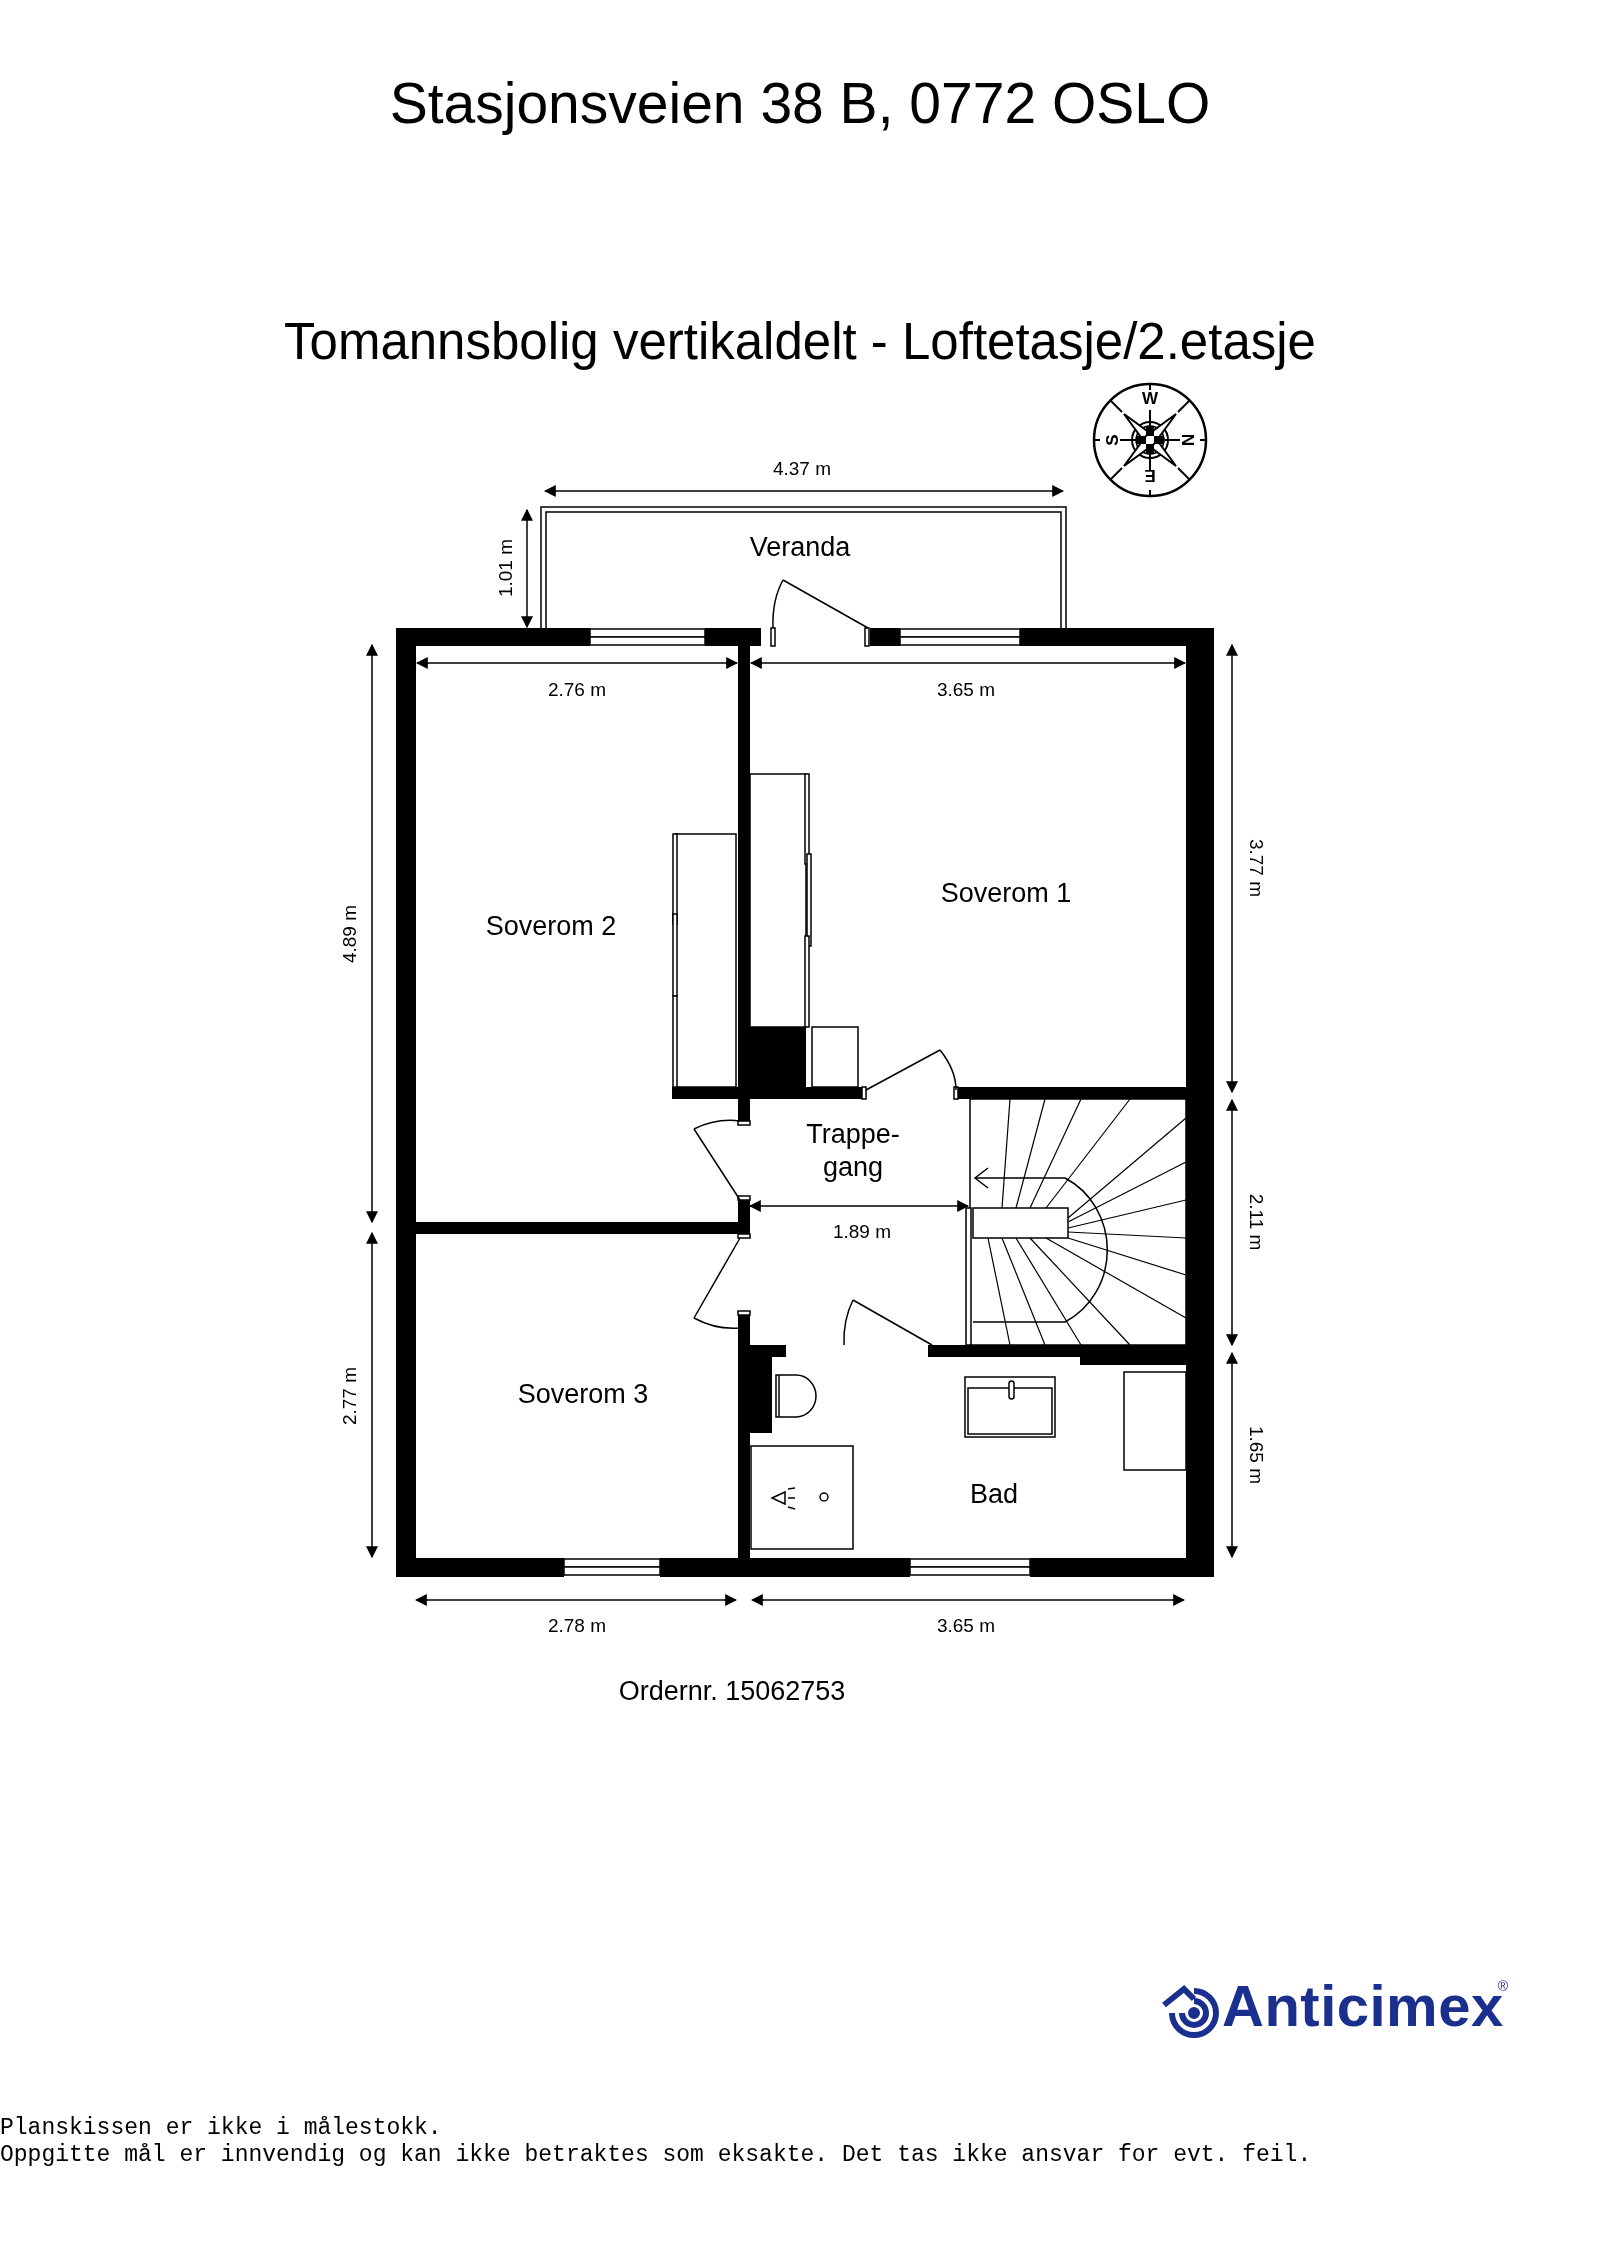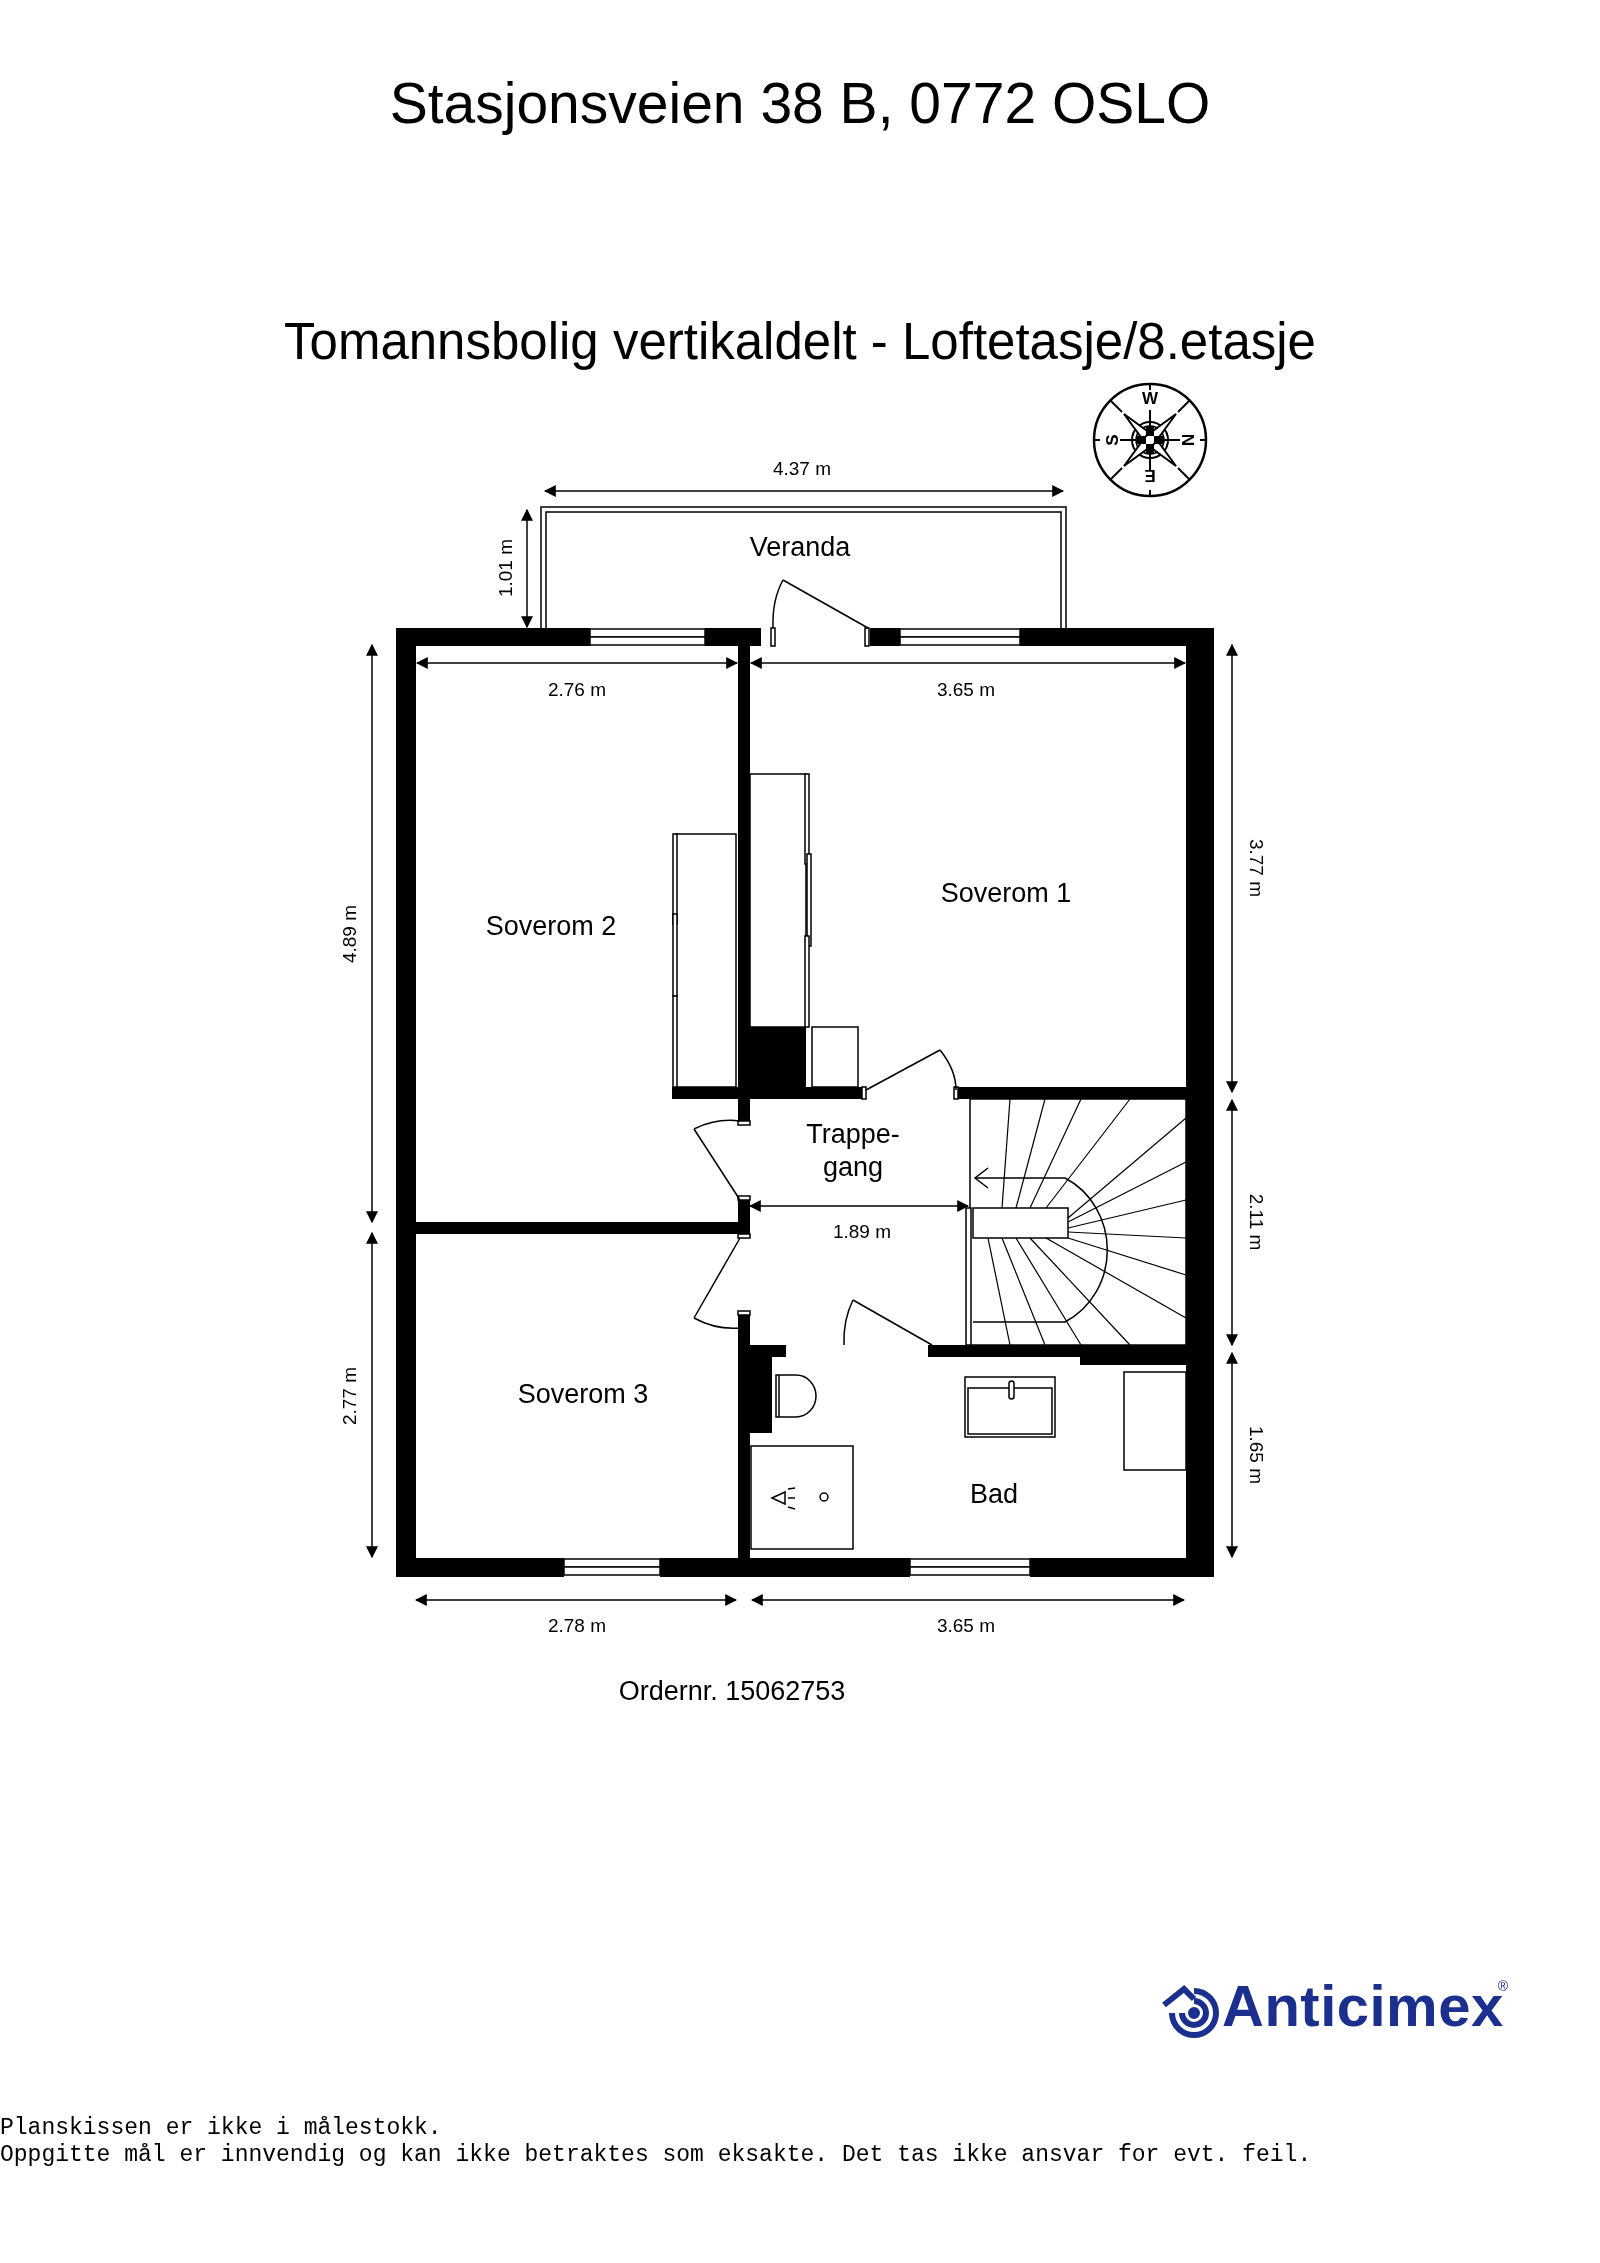--- a/index.html
+++ b/index.html
@@ -15,21 +15,21 @@
   #order { position:absolute; top:1676px; left:0; width:1464px; text-align:center; font-size:27px; }
   #logo { position:absolute; left:1160px; top:1972px; display:flex; align-items:flex-end; color:#1b2f8f; }
   #logo .word { font-size:58px; font-weight:bold; letter-spacing:0.5px; }
   #logo .reg { font-size:14px; align-self:flex-start; margin-top:6px; margin-left:-6px; }
   #footer { position:absolute; top:2115px; left:0; width:1360px; text-align:left; font-size:23px; line-height:27px;font-family:Liberation Mono, monospace; }
 </style>
 </head>
 <body>
 
 <div class="title" id="address">Stasjonsveien 38 B, 0772 OSLO</div>
-<div class="title" id="subtitle">Tomannsbolig vertikaldelt  - Loftetasje/8.etasje</div>
+<div class="title" id="subtitle">Tomannsbolig vertikaldelt  - Loftetasje/2.etasje</div>
 
 <svg id="plan" viewBox="0 0 1600 2263" xmlns="http://www.w3.org/2000/svg">
   <defs>
     <marker id="arr" viewBox="0 0 10 10" refX="9" refY="5" markerWidth="8" markerHeight="8" orient="auto-start-reverse">
       <path d="M0,0 L10,5 L0,10 z" fill="#000"></path>
     </marker>
   </defs>
 
   <g transform="translate(1150,440)">
     <circle r="56" fill="#fff" stroke="#000" stroke-width="2.5"></circle>

